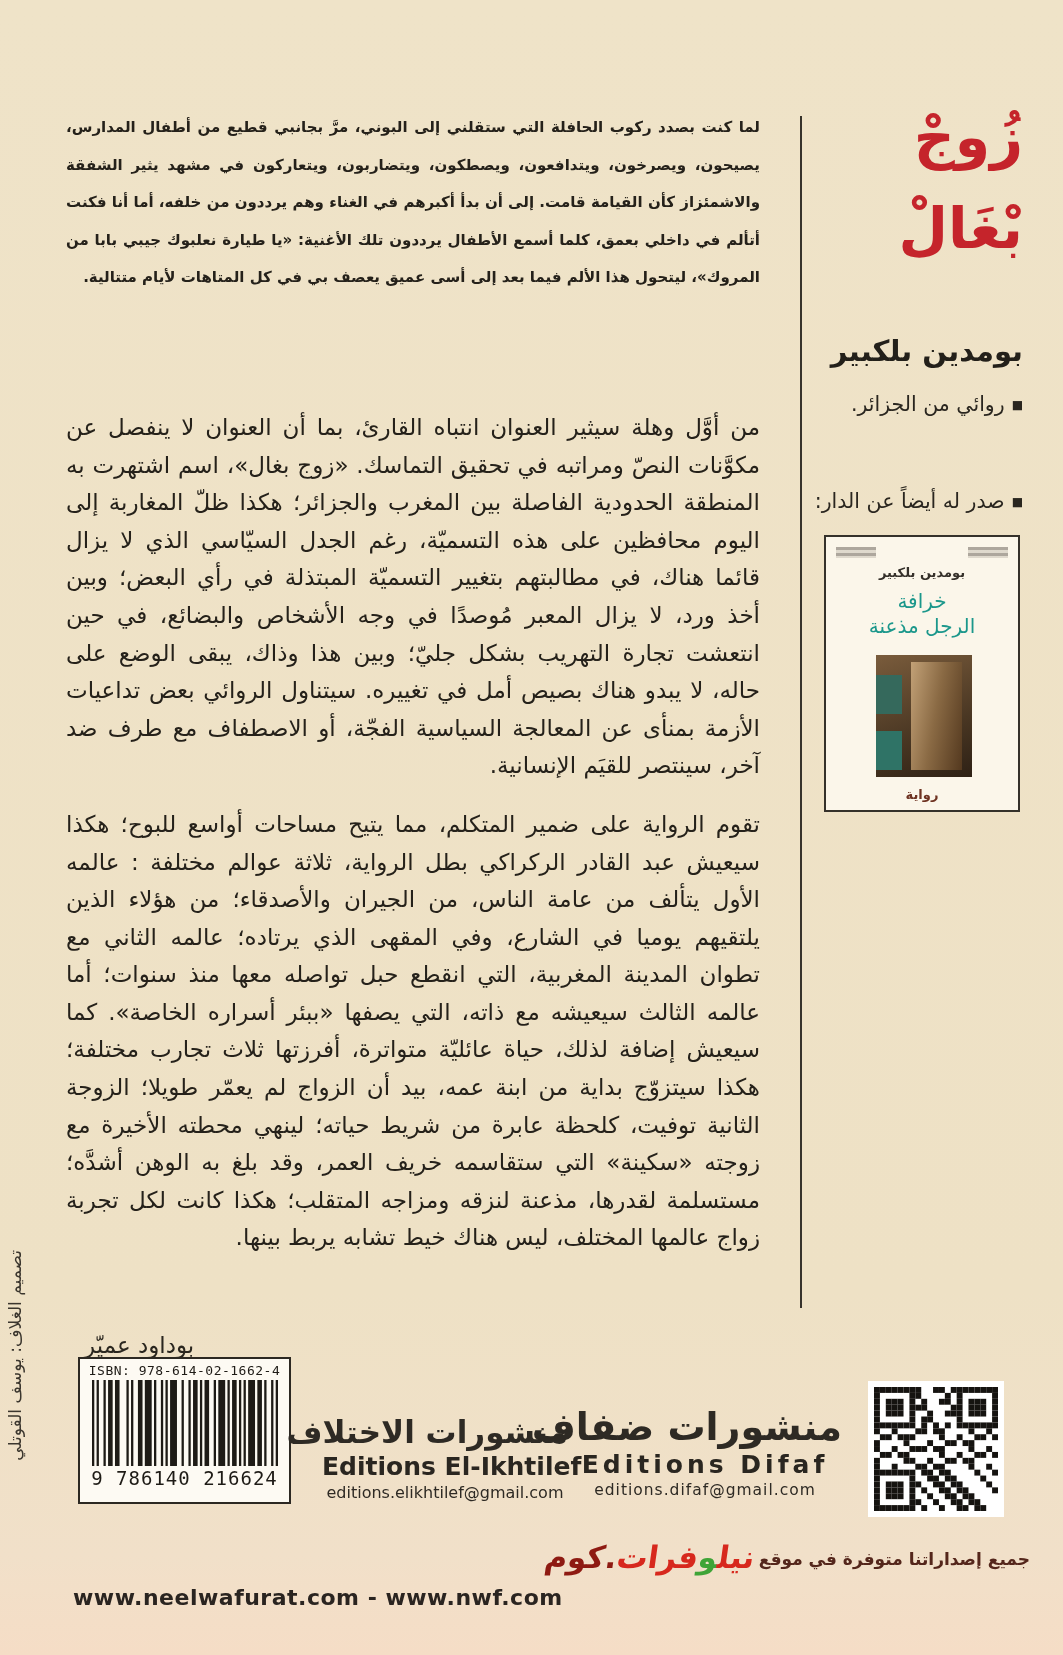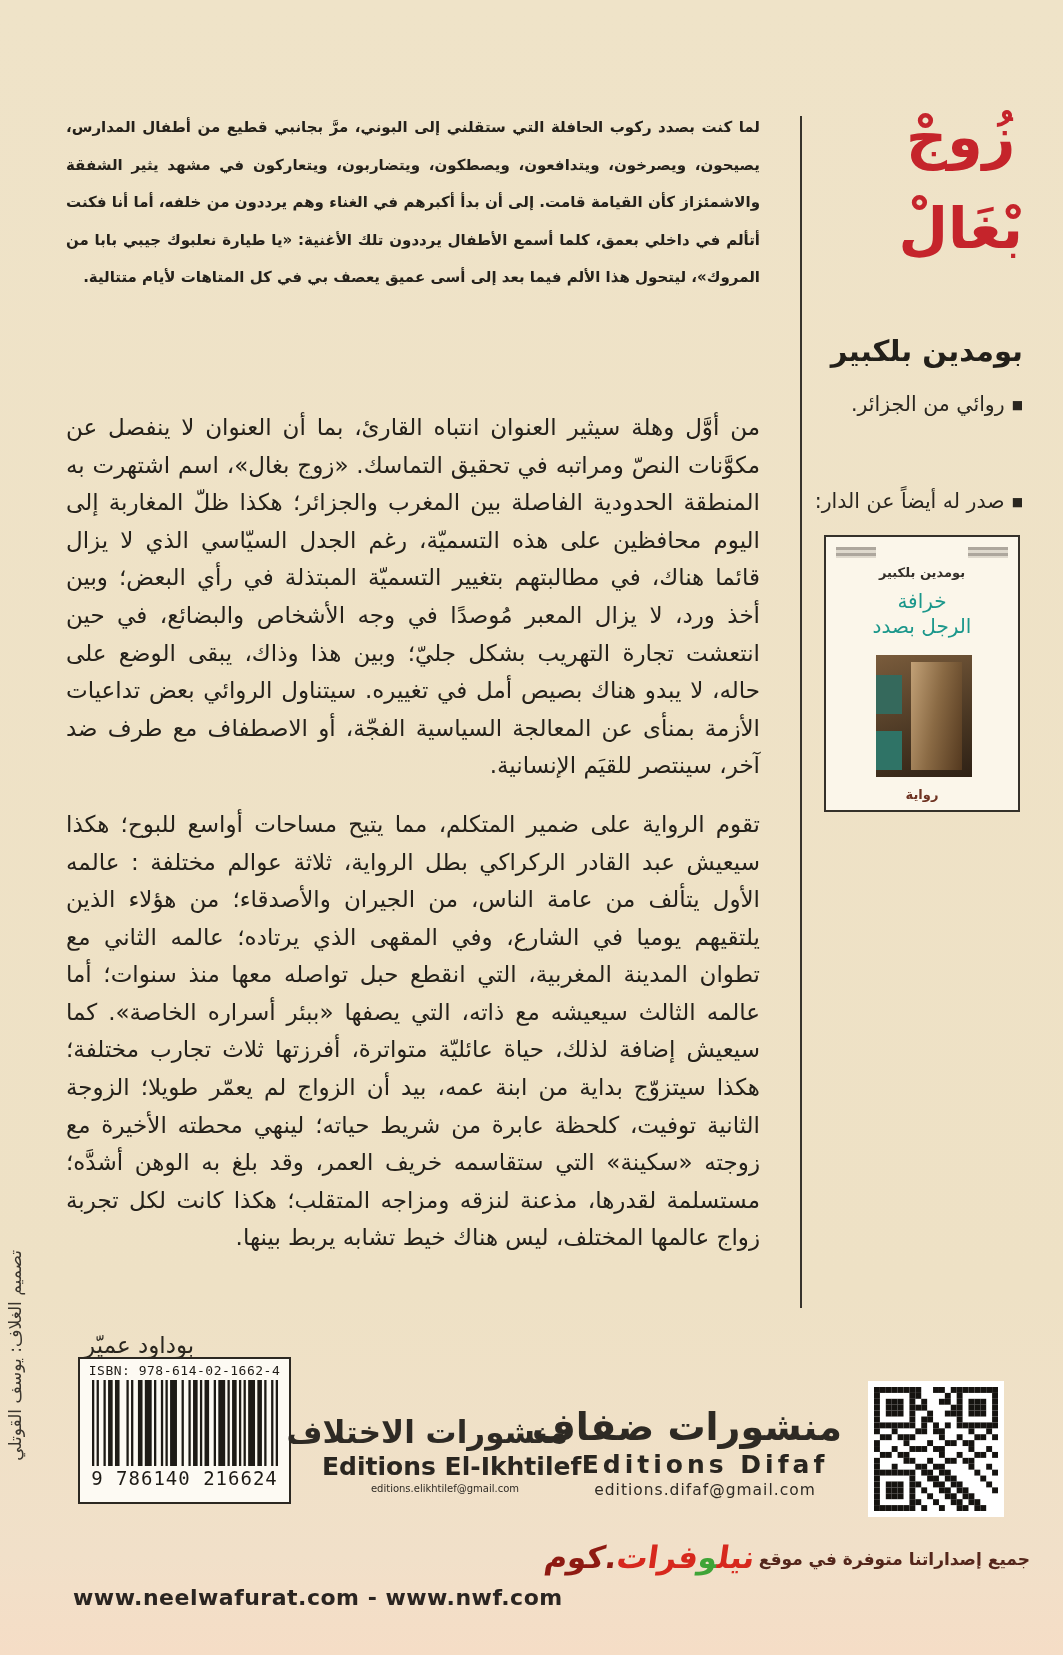--- a/index.html
+++ b/index.html
@@ -2,21 +2,21 @@
 <html lang="ar" dir="rtl"><head>
 <meta charset="utf-8">
 <style>
   html,body{margin:0;padding:0;background:#b9b0a0;}
   #page{
     position:relative; width:1063px; height:1655px; margin:0 auto;
     background:linear-gradient(180deg,#efe3c8 0%, #eee1c5 78%, #f1e0c9 94%, #f5ddc6 100%);
     font-family:"DejaVu Sans", sans-serif; color:#262219; direction:rtl; overflow:hidden;
   }
   
-  .book-title{position:absolute; top:92px; right:40px; text-align:center;
+  .book-title{position:absolute; top:92px; right:40px; text-align:right;
     color:#c5242b; font-weight:bold; font-size:57px; line-height:91px; letter-spacing:-1px;}
   .book-author{position:absolute; top:334px; right:40px; font-size:29px; font-weight:bold; color:#23201a;}
   .bullet-line{position:absolute; right:40px; font-size:20.5px; color:#2a261f; white-space:nowrap;}
   .bullet-line .sq{font-size:12px; vertical-align:2px; margin-left:7px;}
   .role-line{top:392px;}
   .also-line{top:489px;}
   .mini-card{position:absolute; top:535px; right:43px; width:196px; height:277px;
     background:#fbf6ea; border:2px solid #35312a; box-sizing:border-box; text-align:center;}
   .mini-logos{position:absolute; top:10px; left:10px; right:10px; height:12px;}
   .mini-logo{width:40px; height:11px; background:repeating-linear-gradient(180deg,#9a938a 0 3px,#d8d2c6 3px 6px); opacity:.8;}
@@ -44,21 +44,21 @@
   .barcode-box{position:absolute; left:78px; top:1357px; width:213px; height:147px;
     background:#fdfaf3; border:2.5px solid #2c2822; box-sizing:border-box; text-align:center; direction:ltr;}
   .isbn{font-family:"DejaVu Sans Mono", monospace; font-size:13px; letter-spacing:.5px; color:#1e1b16; margin-top:4px;}
   .bars{display:block; width:186px; height:86px; margin:2px auto 0 auto; fill:#1e1b16;}
   .barcode-num{font-family:"DejaVu Sans Mono", monospace; font-size:19px; letter-spacing:1px; color:#1e1b16; margin-top:1px;}
   .pub{position:absolute; text-align:center;}
   .pub .ar{font-weight:bold; color:#2e2a24; white-space:nowrap;}
   .pub .lat{direction:ltr; font-weight:bold; color:#2a2620; white-space:nowrap;}
   .pub .em{direction:ltr; color:#2e2a24; white-space:nowrap;}
   .pub1{left:322px; top:1414px; width:246px;}
-  .pub1 .ar{font-size:31px;} .pub1 .lat{font-size:25px; margin-top:2px;} .pub1 .em{font-size:10px; margin-top:2px;}
+  .pub1 .ar{font-size:31px;} .pub1 .lat{font-size:25px; margin-top:2px;} .pub1 .em{font-size:16px; margin-top:2px;}
   .pub2{left:568px; top:1405px; width:274px;}
   .pub2 .ar{font-size:38px;} .pub2 .lat{font-size:25px; letter-spacing:4px; margin-top:1px;} .pub2 .em{font-size:15.5px; letter-spacing:1px; margin-top:2px;}
   .qr{position:absolute; left:868px; top:1381px; width:124px; height:124px; background:#fff; padding:6px;}
   .qr svg{display:block; width:124px; height:124px; fill:#151310;}
   .urls{position:absolute; left:73px; top:1545px; direction:ltr; font-size:22px; font-weight:bold; color:#2a2420; letter-spacing:.5px; white-space:nowrap;margin-top:40px;}
   .site-logo{position:absolute; left:545px; top:1539px; font-size:31px; font-weight:bold; white-space:nowrap; transform:skewX(-8deg);}
   .site-logo .c1{color:#d7281d;} .site-logo .c2{color:#3fa437;} .site-logo .c3{color:#d7281d;} .site-logo .c4{color:#8e1a12;}
   .note{position:absolute; right:33px; top:1549px; font-size:17px; font-weight:bold; color:#54261b; white-space:nowrap;}
   
   .spine-credit{position:absolute; left:-172px; top:1427px; width:390px; height:36px;
@@ -84,21 +84,21 @@
   </div>
 
   <div class="mini-card">
     <div class="mini-logos">
       <div class="mini-logo l"></div>
       <div class="mini-logo r"></div>
     </div>
     <div class="mini-author">بومدين بلكبير</div>
     <div class="mini-title">
       <div>خرافة</div>
-      <div>الرجل بصدد</div>
+      <div>الرجل مذعنة</div>
     </div>
     <div class="mini-face"></div>
     <div class="mini-genre">رواية</div>
   </div>
 
   <div class="vline"></div>
 
   <div class="excerpt">
     <p class="p1">لما كنت بصدد ركوب الحافلة التي ستقلني إلى البوني، مرَّ بجانبي قطيع من أطفال المدارس، يصيحون، ويصرخون، ويتدافعون، ويصطكون، ويتضاربون، ويتعاركون في مشهد يثير الشفقة والاشمئزاز كأن القيامة قامت. إلى أن بدأ أكبرهم في الغناء وهم يرددون من خلفه، أما أنا فكنت أتألم في داخلي بعمق، كلما أسمع الأطفال يرددون تلك الأغنية: «يا طيارة نعلبوك جيبي بابا من المروك»، ليتحول هذا الألم فيما بعد إلى أسى عميق يعصف بي في كل المتاهات لأيام متتالية.</p>
     <p class="p2">من أوَّل وهلة سيثير العنوان انتباه القارئ، بما أن العنوان لا ينفصل عن مكوَّنات النصّ ومراتبه في تحقيق التماسك. «زوج بغال»، اسم اشتهرت به المنطقة الحدودية الفاصلة بين المغرب والجزائر؛ هكذا ظلّ المغاربة إلى اليوم محافظين على هذه التسميّة، رغم الجدل السيّاسي الذي لا يزال قائما هناك، في مطالبتهم بتغيير التسميّة المبتذلة في رأي البعض؛ وبين أخذ ورد، لا يزال المعبر مُوصدًا في وجه الأشخاص والبضائع، في حين انتعشت تجارة التهريب بشكل جليّ؛ وبين هذا وذاك، يبقى الوضع على حاله، لا يبدو هناك بصيص أمل في تغييره. سيتناول الروائي بعض تداعيات الأزمة بمنأى عن المعالجة السياسية الفجّة، أو الاصطفاف مع طرف ضد آخر، سينتصر للقيَم الإنسانية.</p>

